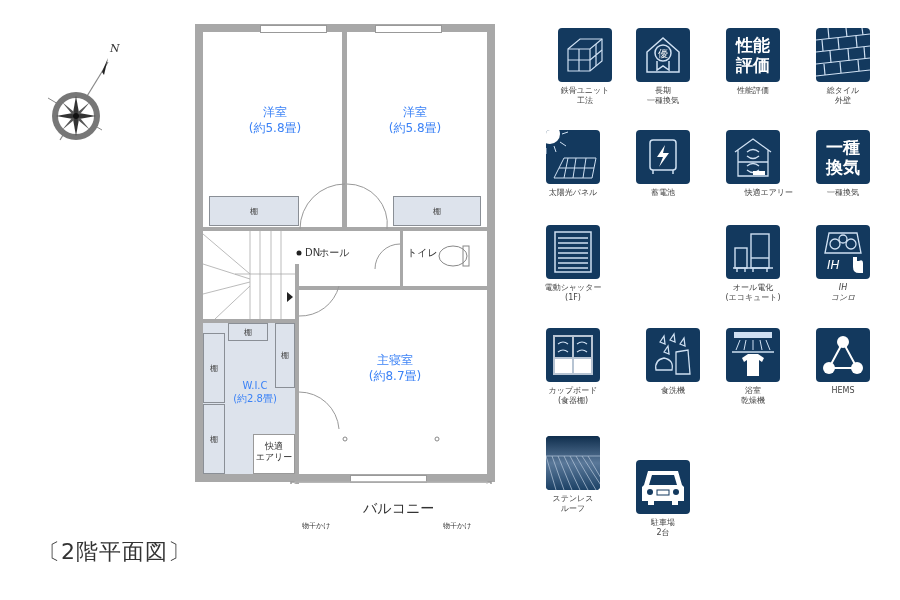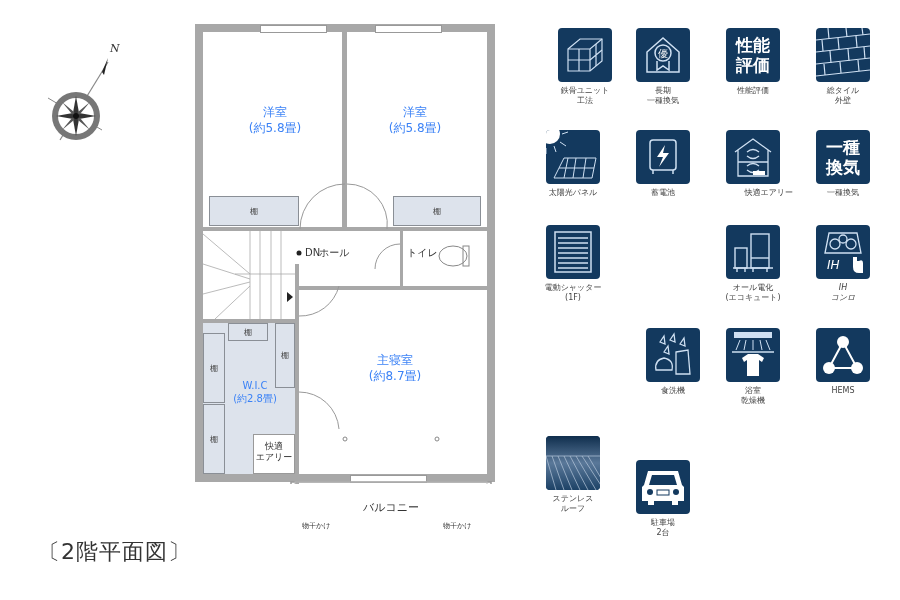--- a/index.html
+++ b/index.html
@@ -133,21 +133,21 @@
     <div>(約2.8畳)</div>
   </div>
   <div class="abs" style="left:58px;top:410px;width:42px;height:40px;background:#fff;border:1px solid #999;box-sizing:border-box;text-align:center;font-size:9px;line-height:11px;padding-top:6px;white-space:pre-line;">快適
 エアリー</div>
 
   <div class="room-label" style="left:140px;top:328px;width:120px;">
     <div>主寝室</div>
     <div>(約8.7畳)</div>
   </div>
 
-  <span class="abs" style="left:168px;top:476px;font-size:11px;">バルコニー</span>
+  <span class="abs" style="left:168px;top:476px;font-size:14px;">バルコニー</span>
   <span class="abs" style="left:107px;top:497px;font-size:7px;">物干かけ</span>
   <span class="abs" style="left:248px;top:497px;font-size:7px;">物干かけ</span>
 </div>
 
 <div class="title">〔2階平面図〕</div>
 
 <div class="abs" style="left:533px;top:28px;width:367px;height:500px;">
 
   <div class="icon-cell" style="left:12px;top:0;">
     <div class="icon-box">
@@ -275,20 +275,36 @@
             <circle cx="24" cy="10" r="4"></circle>
           </g>
           <text x="8" y="40" font-size="12" fill="#fff" font-family="DejaVu Sans, sans-serif">IH</text>
           <path d="M34 28 L34 38 Q34 44 40 44 L44 44 L44 34 Q44 30 40 32 L38 32 L38 28 Z" fill="#fff"></path>
         </svg>
     </div>
     <div class="icon-label">IH
 コンロ</div>
   </div>
 
+  <div class="icon-cell" style="left:0;top:300px;">
+    <div class="icon-box">
+      <svg width="44" height="44" viewBox="0 0 44 44">
+          <rect x="2" y="2" width="40" height="40" fill="#b7c4d3"></rect>
+          <rect x="4" y="4" width="17" height="20" fill="#13395e"></rect>
+          <rect x="23" y="4" width="17" height="20" fill="#13395e"></rect>
+          <rect x="4" y="26" width="17" height="14" fill="#fff"></rect>
+          <rect x="23" y="26" width="17" height="14" fill="#fff"></rect>
+          <g stroke="#cfe0f2" stroke-width="1.2" fill="none">
+            <path d="M7 11 Q12 7 17 11 M26 11 Q31 7 36 11 M7 19 Q12 15 17 19 M26 19 Q31 15 36 19"></path>
+          </g>
+        </svg>
+    </div>
+    <div class="icon-label">カップボード
+(食器棚)</div>
+  </div>
   <div class="icon-cell" style="left:100px;top:300px;">
     <div class="icon-box">
       <svg width="46" height="46" viewBox="0 0 46 46">
           <g fill="none" stroke="#cfe0f2" stroke-width="1.3">
             <path d="M6 38 Q4 28 14 26 Q24 28 22 38 Z"></path>
             <path d="M26 20 L38 18 L40 42 L26 42 Z"></path>
             <path d="M10 10 L14 4 L15 12 Z M20 8 L24 2 L25 10 Z M30 12 L34 6 L35 14 Z M14 20 L18 14 L19 22 Z"></path>
           </g>
         </svg>
     </div>

